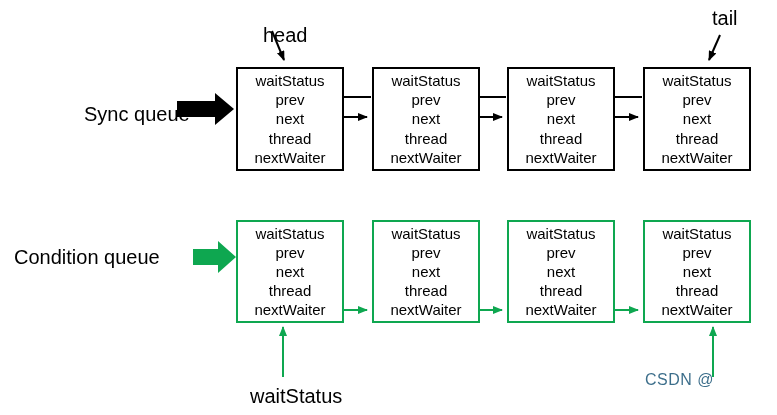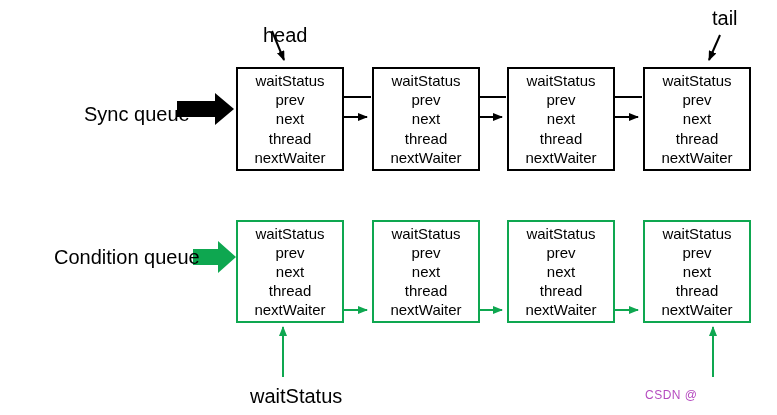--- a/index.html
+++ b/index.html
@@ -11,22 +11,22 @@
   .node{
     position:absolute;width:108px;box-sizing:border-box;background:#ffffff;
     display:flex;flex-direction:column;justify-content:space-evenly;
     text-align:center;font-size:15px;color:#000;line-height:1;
   }
   .node.black{border:2px solid #000000;}
   .node.green{border:2px solid #0ea750;}
   .node span{display:block;}
   .lbl{position:absolute;font-size:20px;color:#000;white-space:nowrap;}
   .watermark{
-    position:absolute;left:645px;top:388px;font-size:12px;
-    color:#a21caf;opacity:0.8;white-space:nowrap;letter-spacing:0.5px;
+    position:absolute;left:645px;top:371px;font-size:16px;
+    color:#0c4a6e;opacity:0.8;white-space:nowrap;letter-spacing:0.5px;
   }
 </style>
 </head>
 <body>
 
 <div class="canvas">
 
   <svg class="arrow-layer" width="777" height="415" viewBox="0 0 777 415" xmlns="http://www.w3.org/2000/svg">
     <defs>
       <marker id="mb" markerUnits="userSpaceOnUse" markerWidth="10" markerHeight="8" refX="9" refY="4" orient="auto">
@@ -114,17 +114,17 @@
         <span>prev</span>
         <span>next</span>
         <span>thread</span>
         <span>nextWaiter</span>
       </div>
     </div>
 
   <div class="lbl" style="left:263px;top:24px;">head</div>
   <div class="lbl" style="left:712px;top:7px;">tail</div>
   <div class="lbl" style="left:65px;top:103px;margin-left:19px;">Sync queue</div>
-  <div class="lbl" style="left:14px;top:246px;margin-left:40px;">Condition queue</div>
+  <div class="lbl" style="left:14px;top:246px;">Condition queue</div>
   <div class="lbl" style="left:250px;top:385px;">waitStatus</div>
   <div class="watermark">CSDN @</div>
 
 </div>
 
 </body></html>

